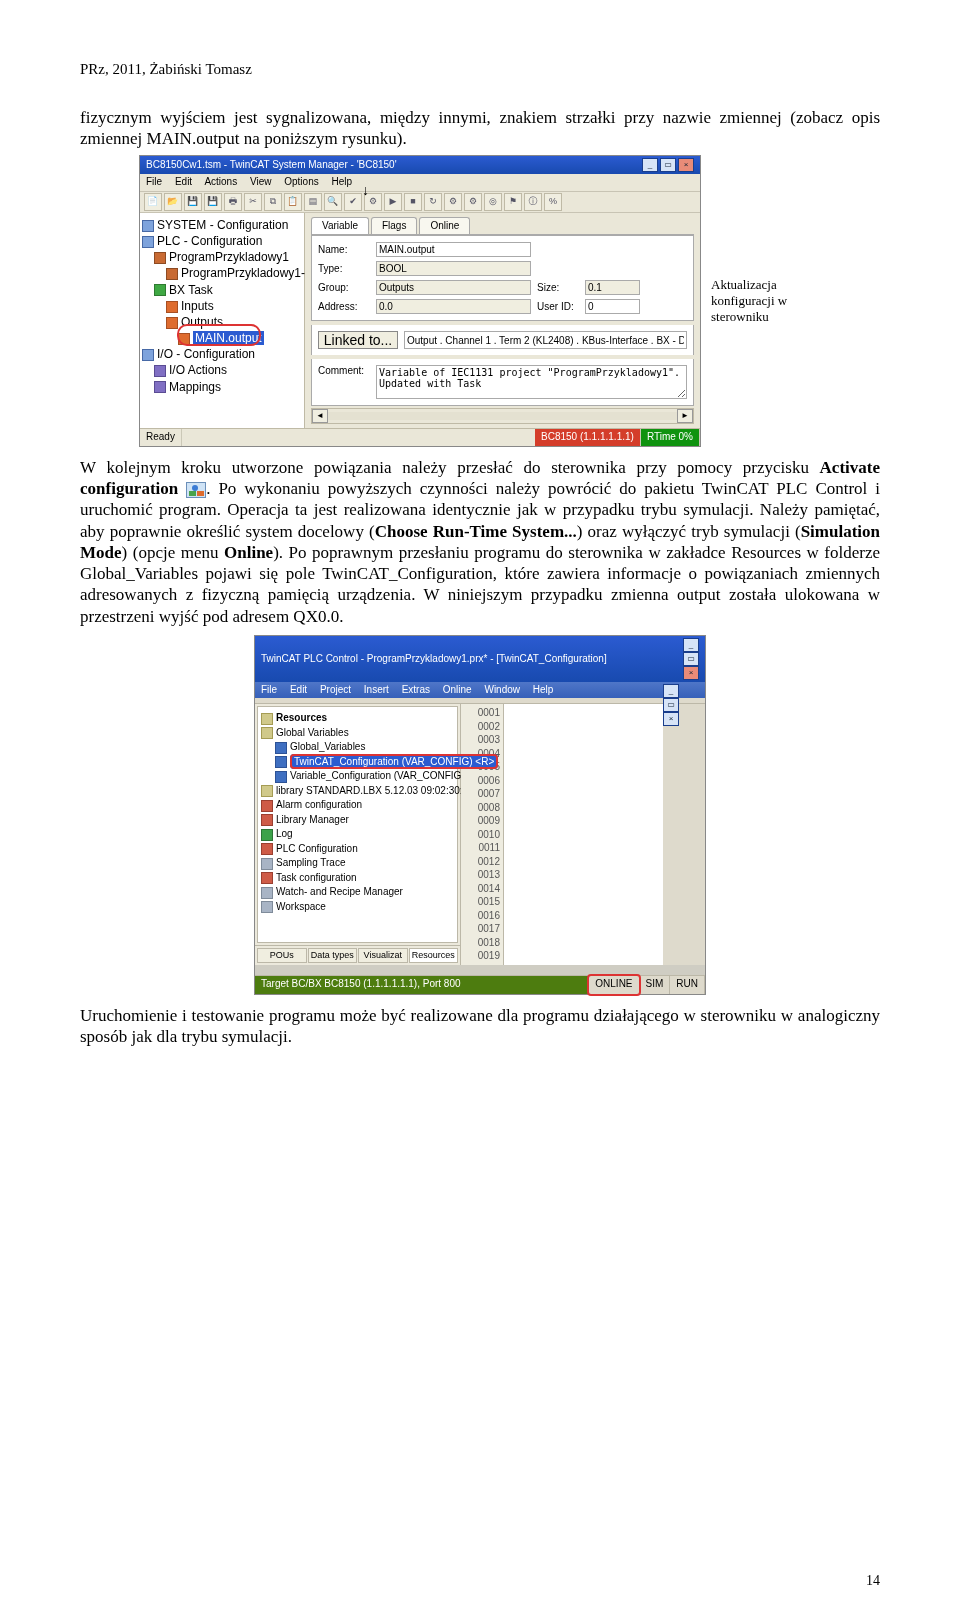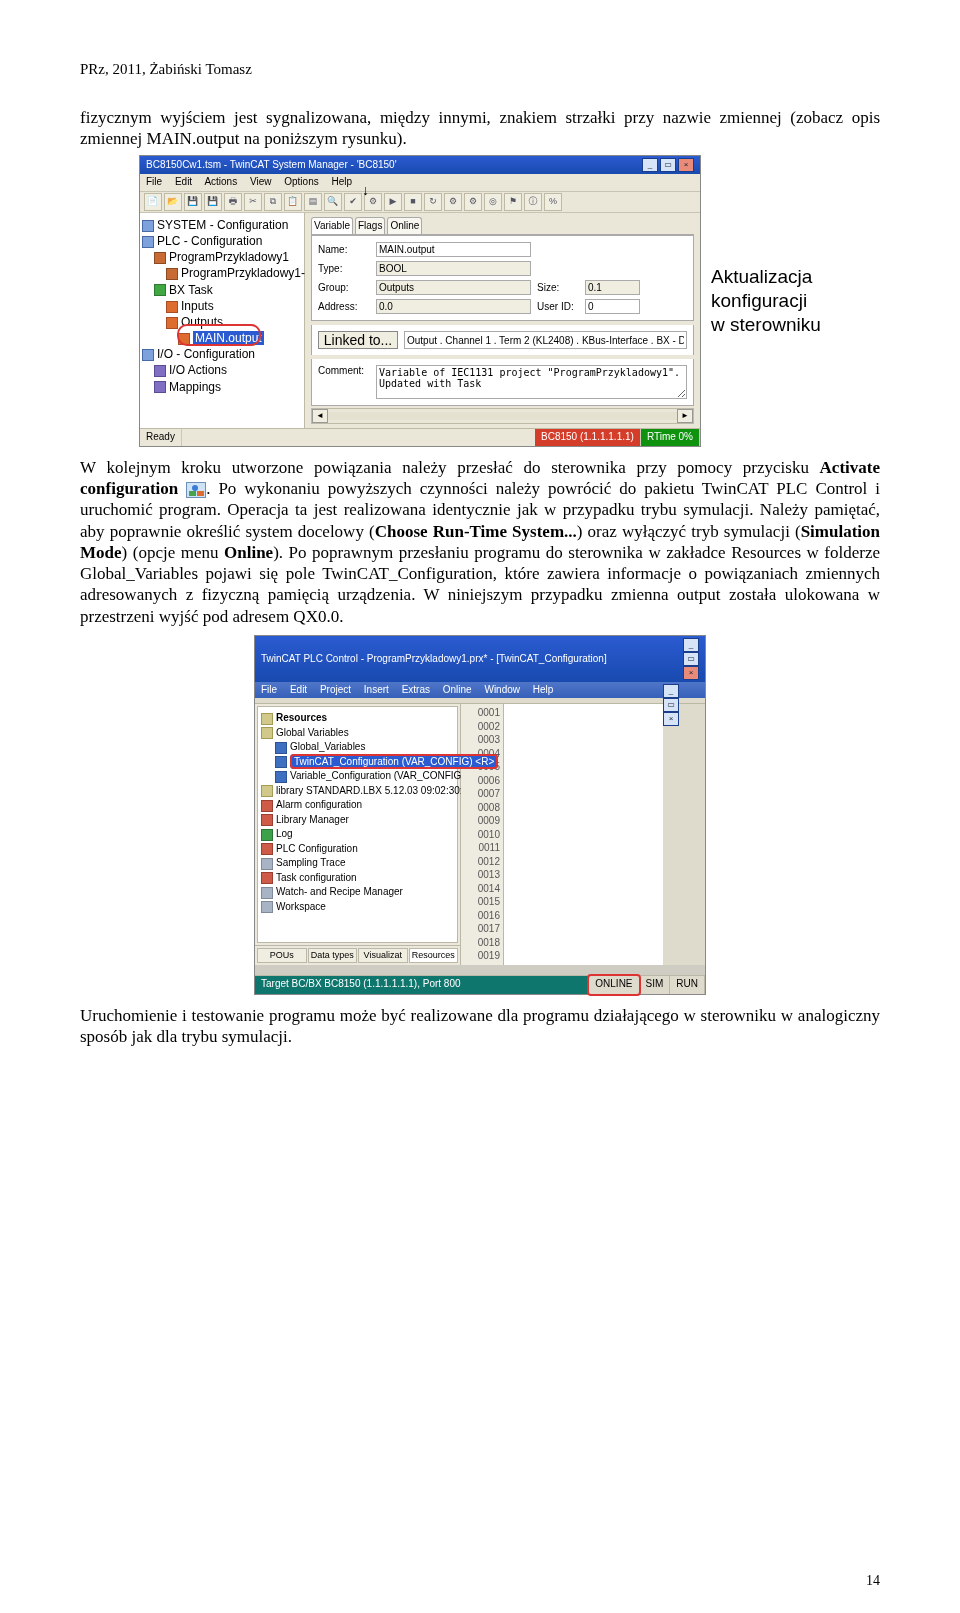--- a/index.html
+++ b/index.html
@@ -115,21 +115,21 @@
     background:#eae7d8;
     position:relative;
   }
   .tabs-row {
     display:flex;
     gap:2px;
     border-bottom:1px solid #aaa;
     font-size:10px;
   }
   .tab {
-    padding:2px 2px;
+    padding:2px 10px;
     border:1px solid #aaa;
     border-bottom:none;
     background:#f8f7ef;
     border-radius:3px 3px 0 0;
   }
   .tab.active { background:#fff; font-weight:normal; }
   .formgrid {
     background:#fff;
     border:1px solid #aaa;
     padding:6px;
@@ -169,22 +169,22 @@
     background:#eae7d8;
     border-top:1px solid #bfbaa6;
     font-size:10px;
   }
   .s1-status .cell { padding:2px 6px; border-right:1px solid #cbc8b7; }
   .s1-status .spacer { flex:1; }
   .s1-status .bc { background:#d43d2a; color:#fff; }
   .s1-status .rtime { background:#0f930f; color:#fff; }
   .callout {
     width:110px;
-    font-family:Liberation Sans, sans-serif;
-    font-size:19px;
+    font-family:Liberation Serif, serif;
+    font-size:13px;
     line-height:1.25;
   }
 
   
   .inline-icon {
     display:inline-block;
     width:18px; height:14px;
     vertical-align:middle;
     background:#cfe3f6;
     position:relative;
@@ -292,21 +292,21 @@
     overflow:hidden;
   }
   .codecol .false { color:#2a63c0; }
   .s2-statusrow {
     display:flex;
     height:18px;
     background:#dedacc;
     border-top:1px solid #bcb8a8;
   }
   .s2-statusrow .seg { padding:2px 6px; font-size:10px; border-right:1px solid #bcb8a8; }
-  .s2-statusrow .red { background:#0f766e; color:#fff; flex:1; }
+  .s2-statusrow .red { background:#4d7c0f; color:#fff; flex:1; }
   .s2-statusrow .circ2 { position:relative; }
   .s2-statusrow .circ2::after {
     content:""; position:absolute; inset:-2px;
     border:2px solid #d33; border-radius:4px;
   }
   .s2-blank {
     background:#cfcdc3;
     height:10px;
   }
 

